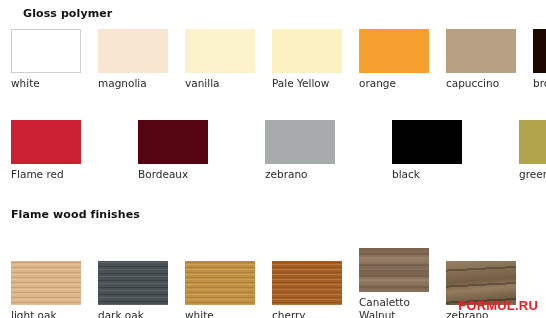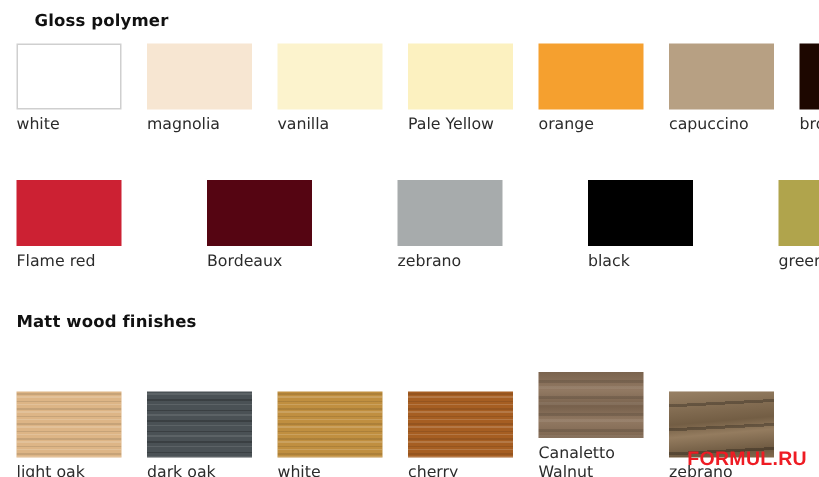--- a/index.html
+++ b/index.html
@@ -216,21 +216,21 @@
       <div class="swatch-cell">
         <div class="swatch" style="background-color: rgb(0, 0, 0);"></div>
         <span class="swatch-label">black</span>
       </div>
       <div class="swatch-cell">
         <div class="swatch" style="background-color: rgb(176, 164, 76);"></div>
         <span class="swatch-label">green</span>
       </div>
     </div>
 
-  <div class="section-title" id="section-wood-title">Matt wood finishes</div>
+  <div class="section-title" id="section-wood-title">Flame wood finishes</div>
 
   <div class="swatch-row" id="wood-row">
       <div class="swatch-cell">
         <div class="swatch" style="background-color: rgb(221, 181, 134);">
           <div class="grain fine"></div>
         </div>
         <span class="swatch-label">light oak</span>
       </div>
       <div class="swatch-cell">
         <div class="swatch" style="background-color: rgb(74, 81, 85);">

